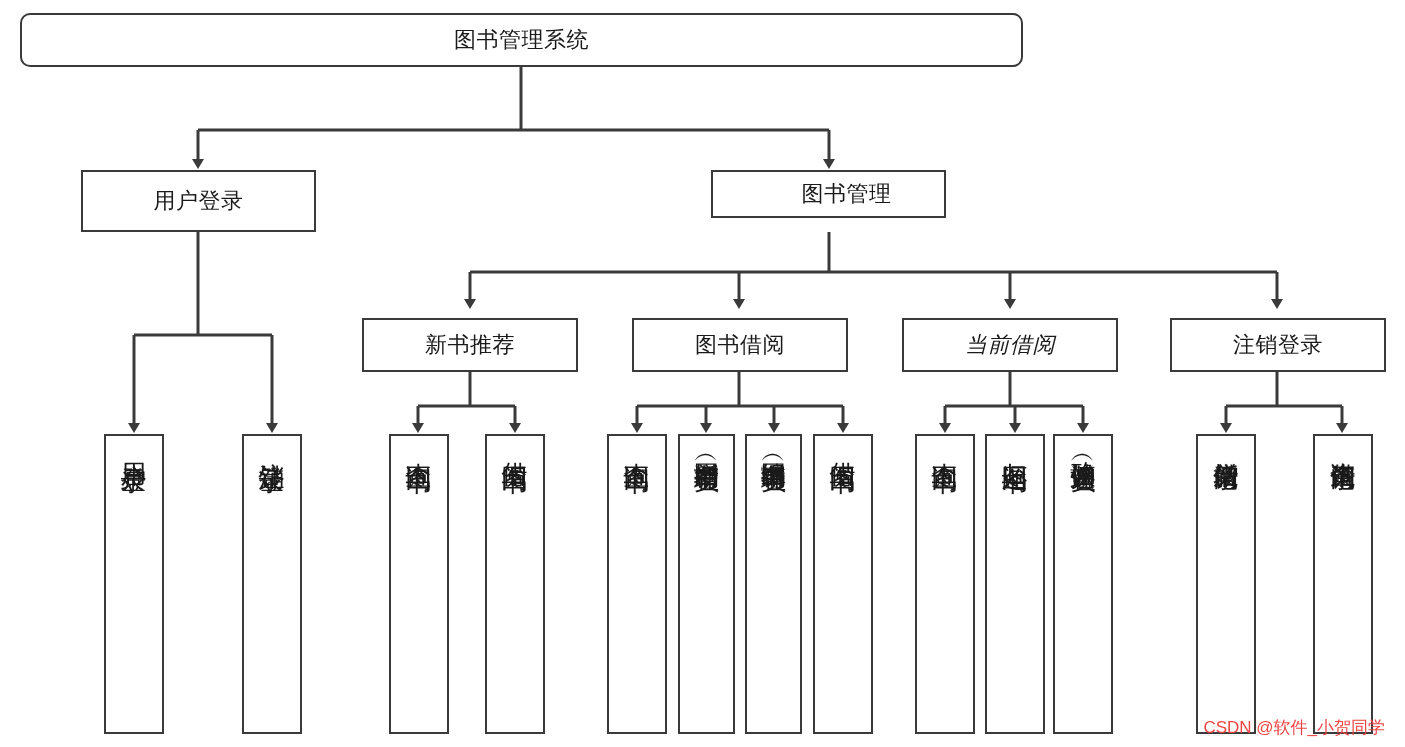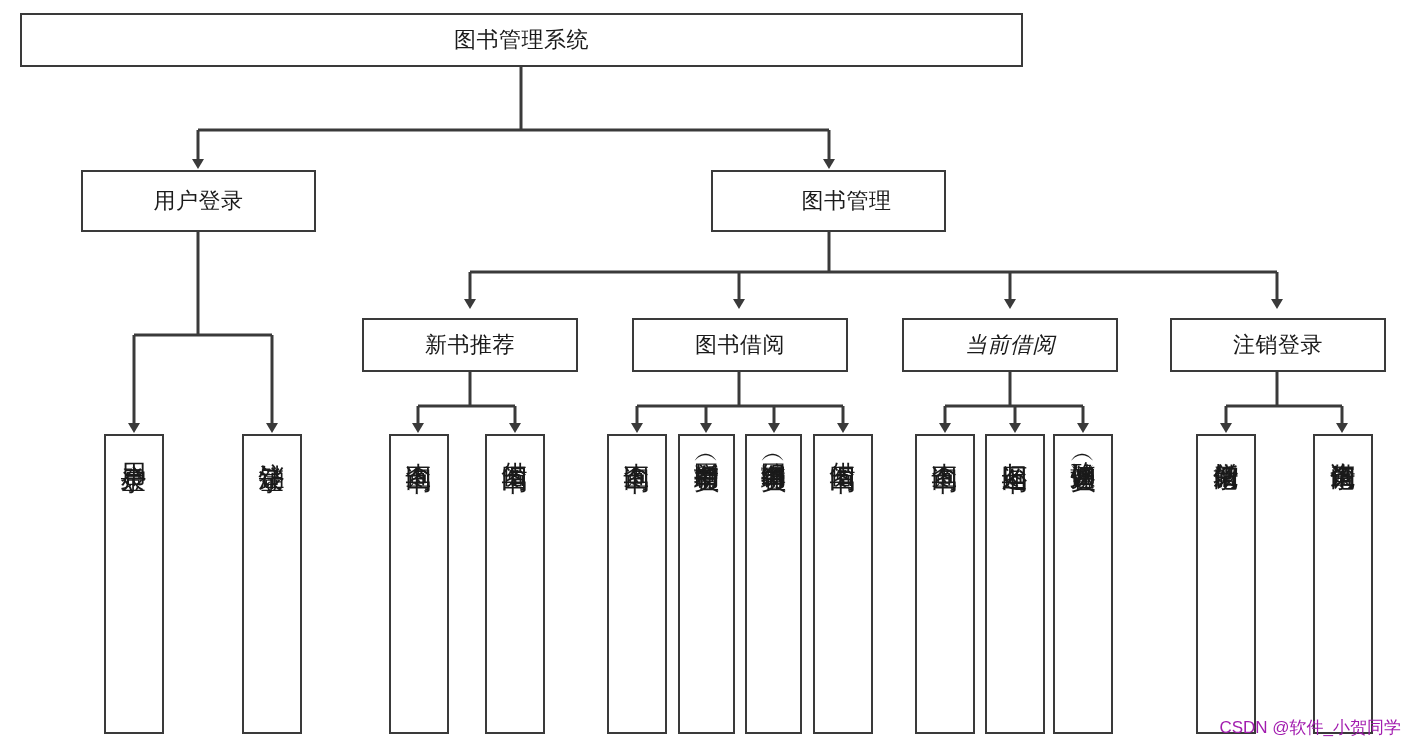--- a/index.html
+++ b/index.html
@@ -54,24 +54,24 @@
     font-size: 26px;
     letter-spacing: 2px;
     line-height: 1;
   }
   .vert.tall-text .node-label {
     font-size: 25px;
     letter-spacing: 1px;
   }
   .watermark {
     position: absolute;
-    right: 4px;
+    right: 20px;
     bottom: 8px;
     font-size: 17px;
-    color: #a21caf;
+    color: #ef4444;
     white-space: nowrap;
     user-select: none;
     margin-top: 32px;
   }
 </style>
 </head>
 <body>
 
 <div id="canvas">
 
@@ -118,28 +118,28 @@
       <path d="M 1015 406 L 1015 424" marker-end="url(#arrow)"></path>
       <path d="M 1083 406 L 1083 424" marker-end="url(#arrow)"></path>
 
       <path d="M 1277 372 L 1277 406"></path>
       <path d="M 1226 406 L 1342 406"></path>
       <path d="M 1226 406 L 1226 424" marker-end="url(#arrow)"></path>
       <path d="M 1342 406 L 1342 424" marker-end="url(#arrow)"></path>
     </g>
   </svg>
 
-  <div class="node-box horiz" style="left:20px; top:13px; width:1003px; height:54px;">
+  <div class="node-box horiz" style="left:20px; top:13px; width:1003px; height:54px;border-radius:10px;">
     <span class="node-label">图书管理系统</span>
   </div>
 
   <div class="node-box horiz" style="left:81px; top:170px; width:235px; height:62px;">
     <span class="node-label">用户登录</span>
   </div>
-  <div class="node-box horiz" style="left:711px; top:170px; width:235px; height:62px;padding-left:36px;">
+  <div class="node-box horiz" style="left:711px; top:170px; width:235px; height:48px;padding-left:36px;">
     <span class="node-label">图书管理</span>
   </div>
 
   <div class="node-box horiz" style="left:362px; top:318px; width:216px; height:54px;">
     <span class="node-label">新书推荐</span>
   </div>
   <div class="node-box horiz" style="left:632px; top:318px; width:216px; height:54px;">
     <span class="node-label">图书借阅</span>
   </div>
   <div class="node-box horiz" style="left:902px; top:318px; width:216px; height:54px;font-style:italic;">

